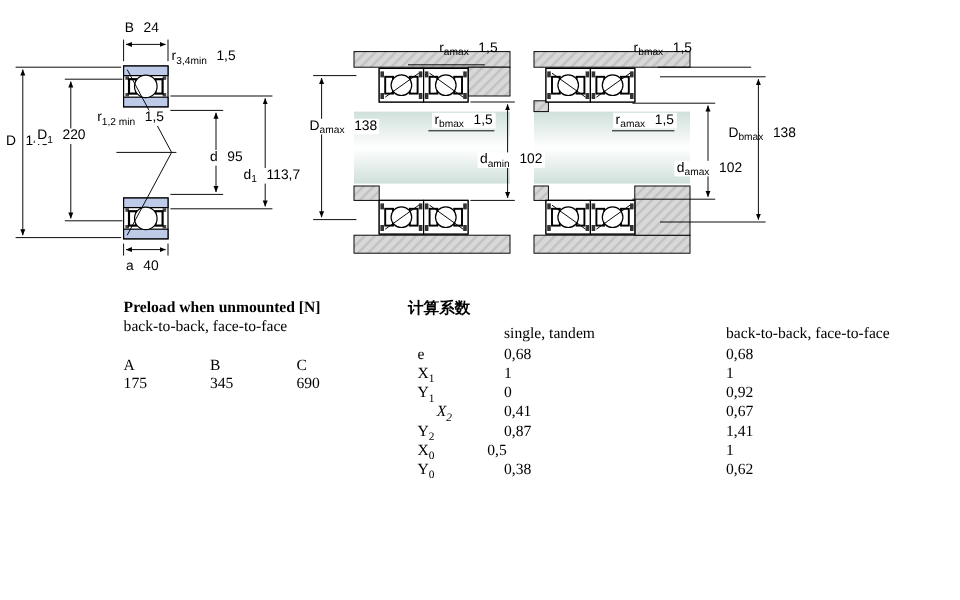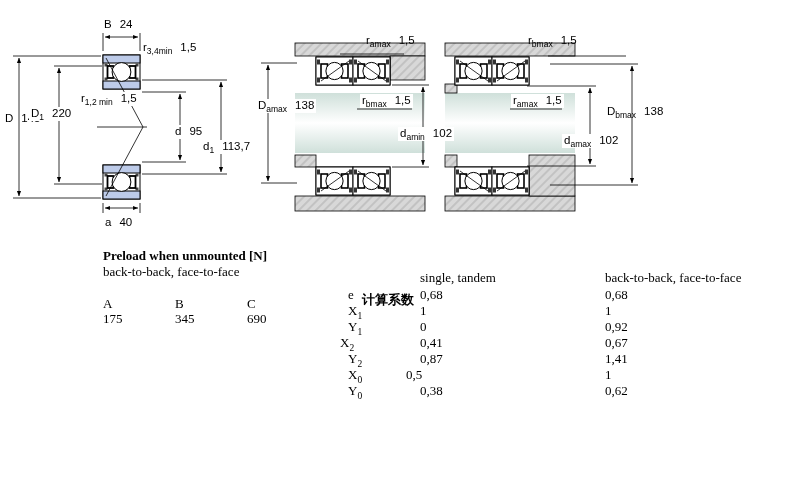--- a/index.html
+++ b/index.html
@@ -200,37 +200,37 @@
     <div class="cell" style="left:103px;top:264px;">back-to-back, face-to-face</div>
     <div class="cell" style="left:103px;top:296px;">A</div>
     <div class="cell" style="left:175px;top:296px;">B</div>
     <div class="cell" style="left:247px;top:296px;">C</div>
     <div class="cell" style="left:103px;top:311px;">175</div>
     <div class="cell" style="left:175px;top:311px;">345</div>
     <div class="cell" style="left:247px;top:311px;">690</div>
   </div>
 
   <div class="tblock">
-    <div class="cell tb-title" style="left:362px;top:248px;margin-top:43px;">计算系数</div>
+    <div class="cell tb-title" style="left:340px;top:248px;">计算系数</div>
     <div class="cell" style="left:420px;top:270px;">single, tandem</div>
     <div class="cell" style="left:605px;top:270px;">back-to-back, face-to-face</div>
 
     <div class="cell rowlab" style="left:348px;top:287px;"><span>e</span><sub></sub></div>
     <div class="cell" style="left:420px;top:287px;">0,68</div>
     <div class="cell" style="left:605px;top:287px;">0,68</div>
 
     <div class="cell rowlab" style="left:348px;top:303px;"><span>X</span><sub>1</sub></div>
     <div class="cell" style="left:420px;top:303px;">1</div>
     <div class="cell" style="left:605px;top:303px;">1</div>
 
     <div class="cell rowlab" style="left:348px;top:319px;"><span>Y</span><sub>1</sub></div>
     <div class="cell" style="left:420px;top:319px;">0</div>
     <div class="cell" style="left:605px;top:319px;">0,92</div>
 
-    <div class="cell rowlab" style="left:340px;top:335px;"><span>X</span><sub>2</sub></div>
+    <div class="cell rowlab" style="left:364px;top:335px;font-style:italic;"><span>X</span><sub>2</sub></div>
     <div class="cell" style="left:420px;top:335px;">0,41</div>
     <div class="cell" style="left:605px;top:335px;">0,67</div>
 
     <div class="cell rowlab" style="left:348px;top:351px;"><span>Y</span><sub>2</sub></div>
     <div class="cell" style="left:420px;top:351px;">0,87</div>
     <div class="cell" style="left:605px;top:351px;">1,41</div>
 
     <div class="cell rowlab" style="left:348px;top:367px;"><span>X</span><sub>0</sub></div>
     <div class="cell" style="left:406px;top:367px;">0,5</div>
     <div class="cell" style="left:605px;top:367px;">1</div>

